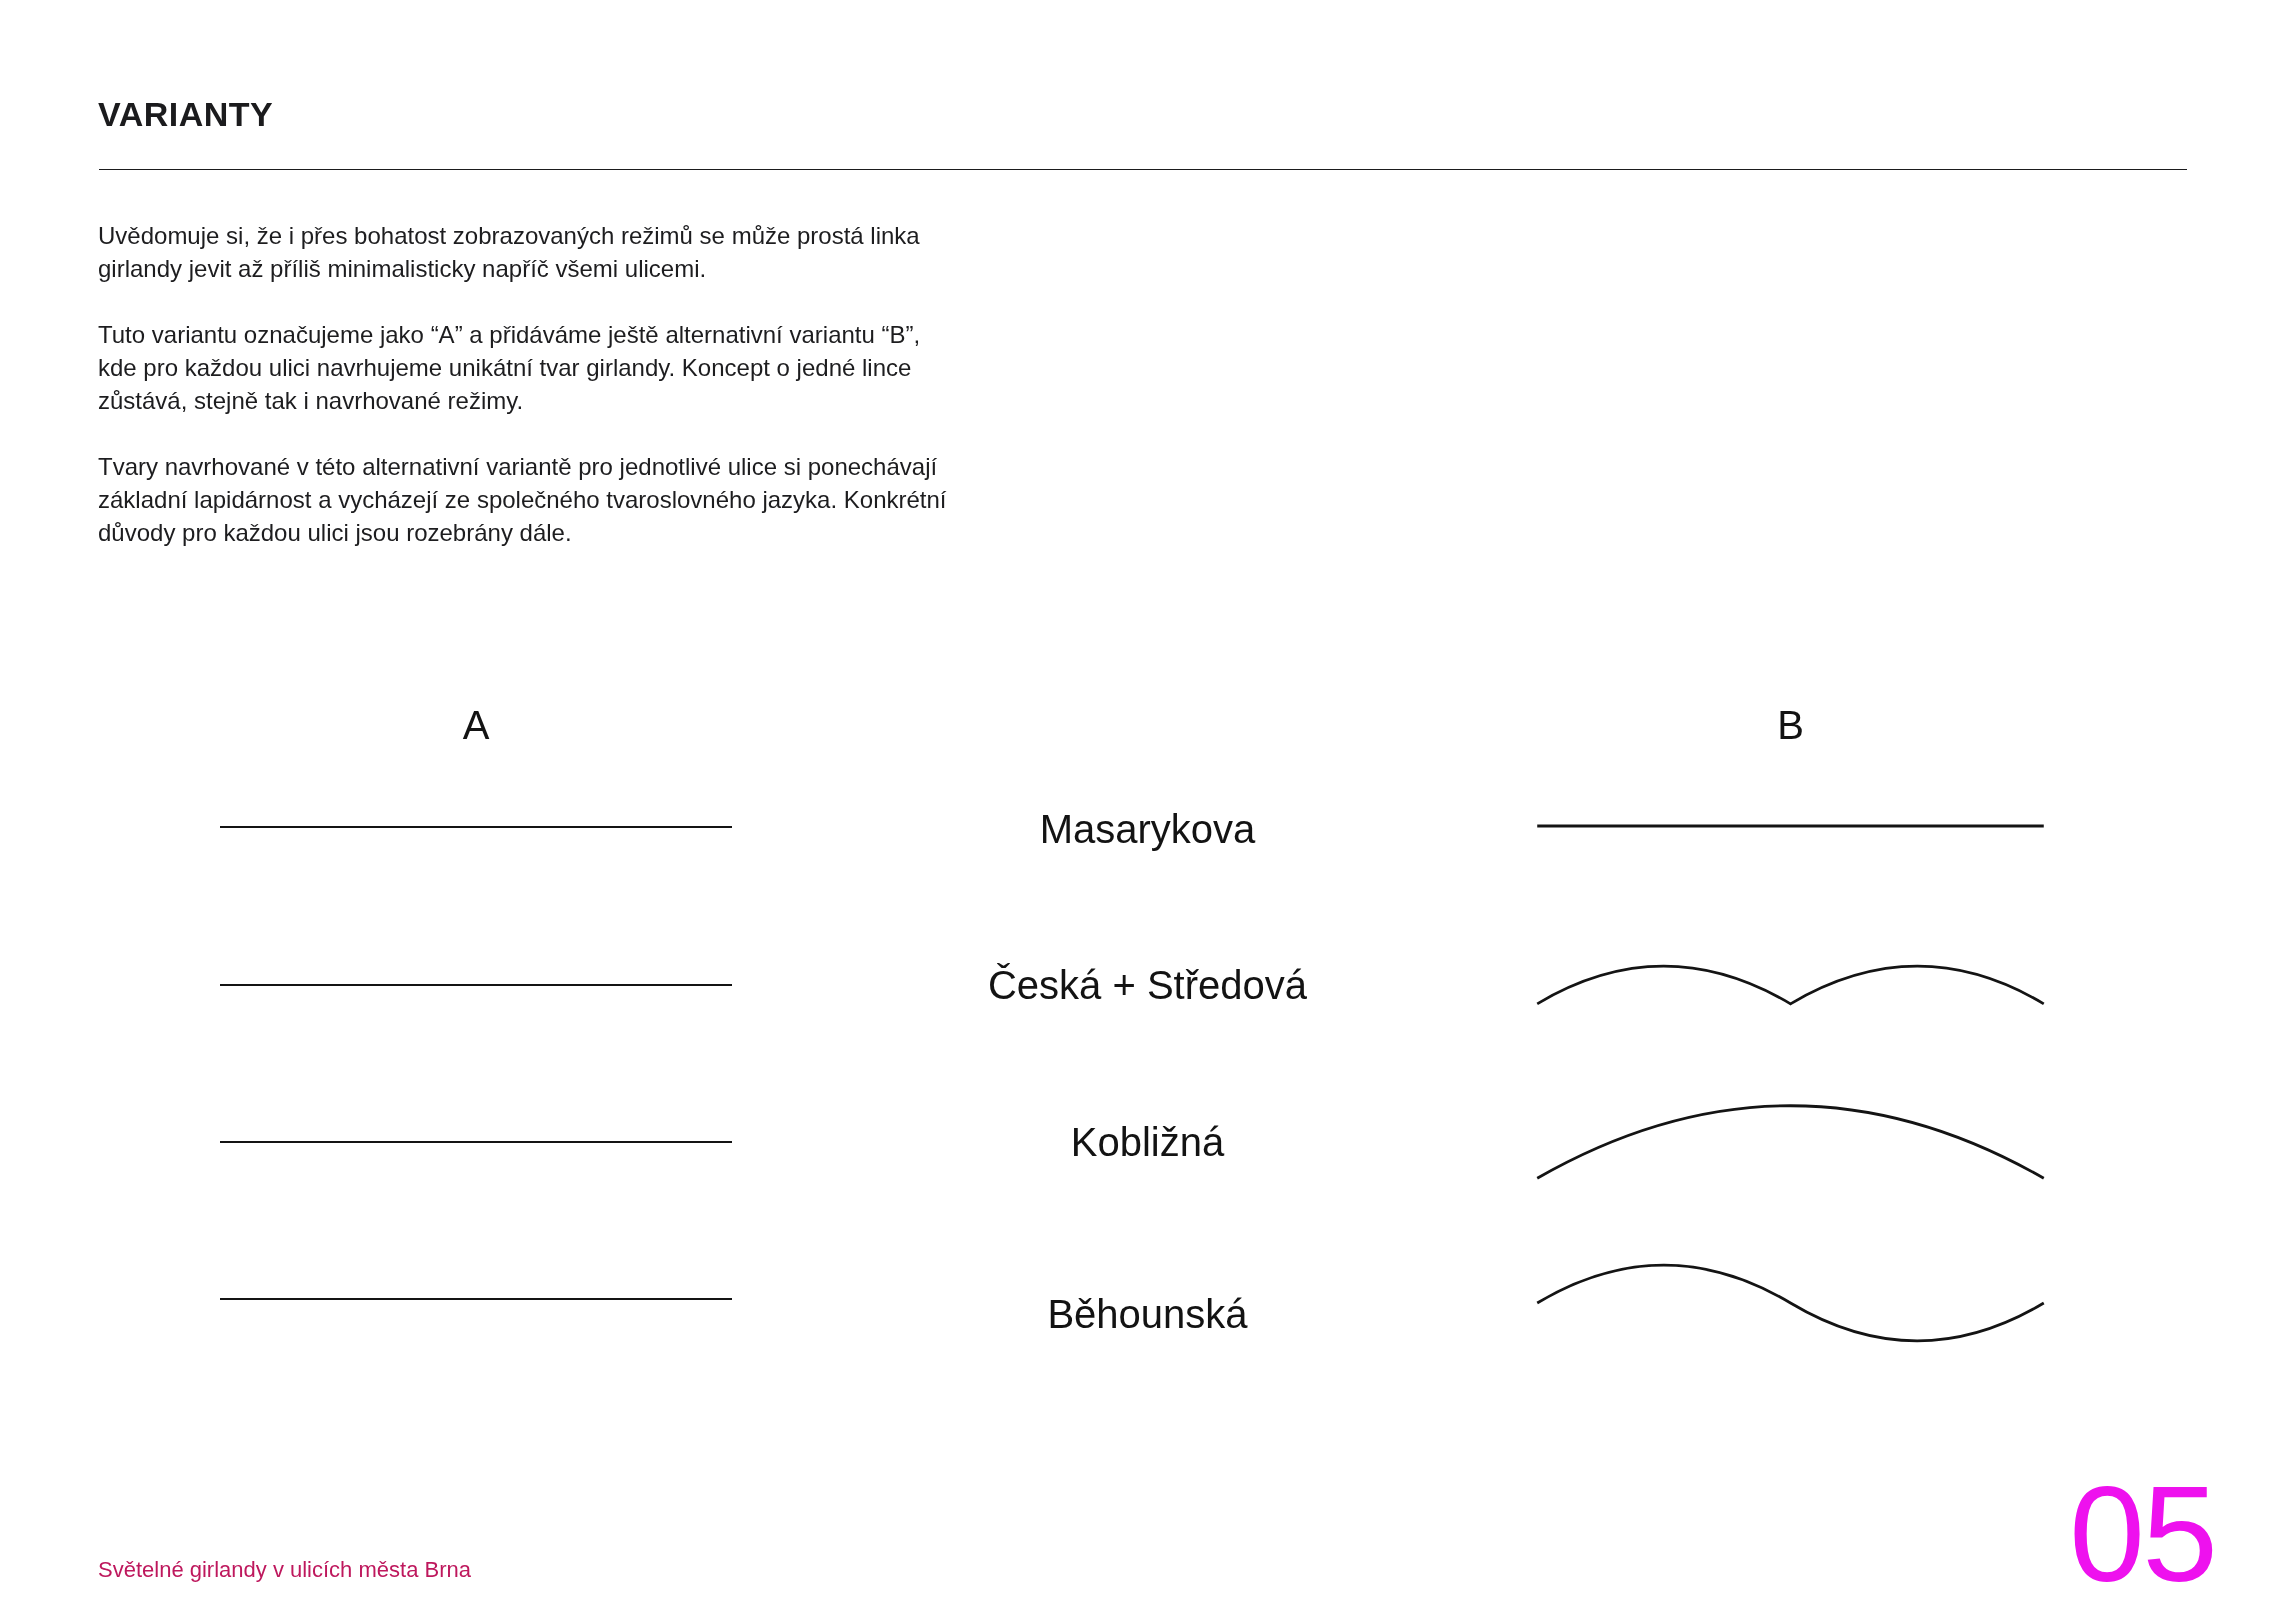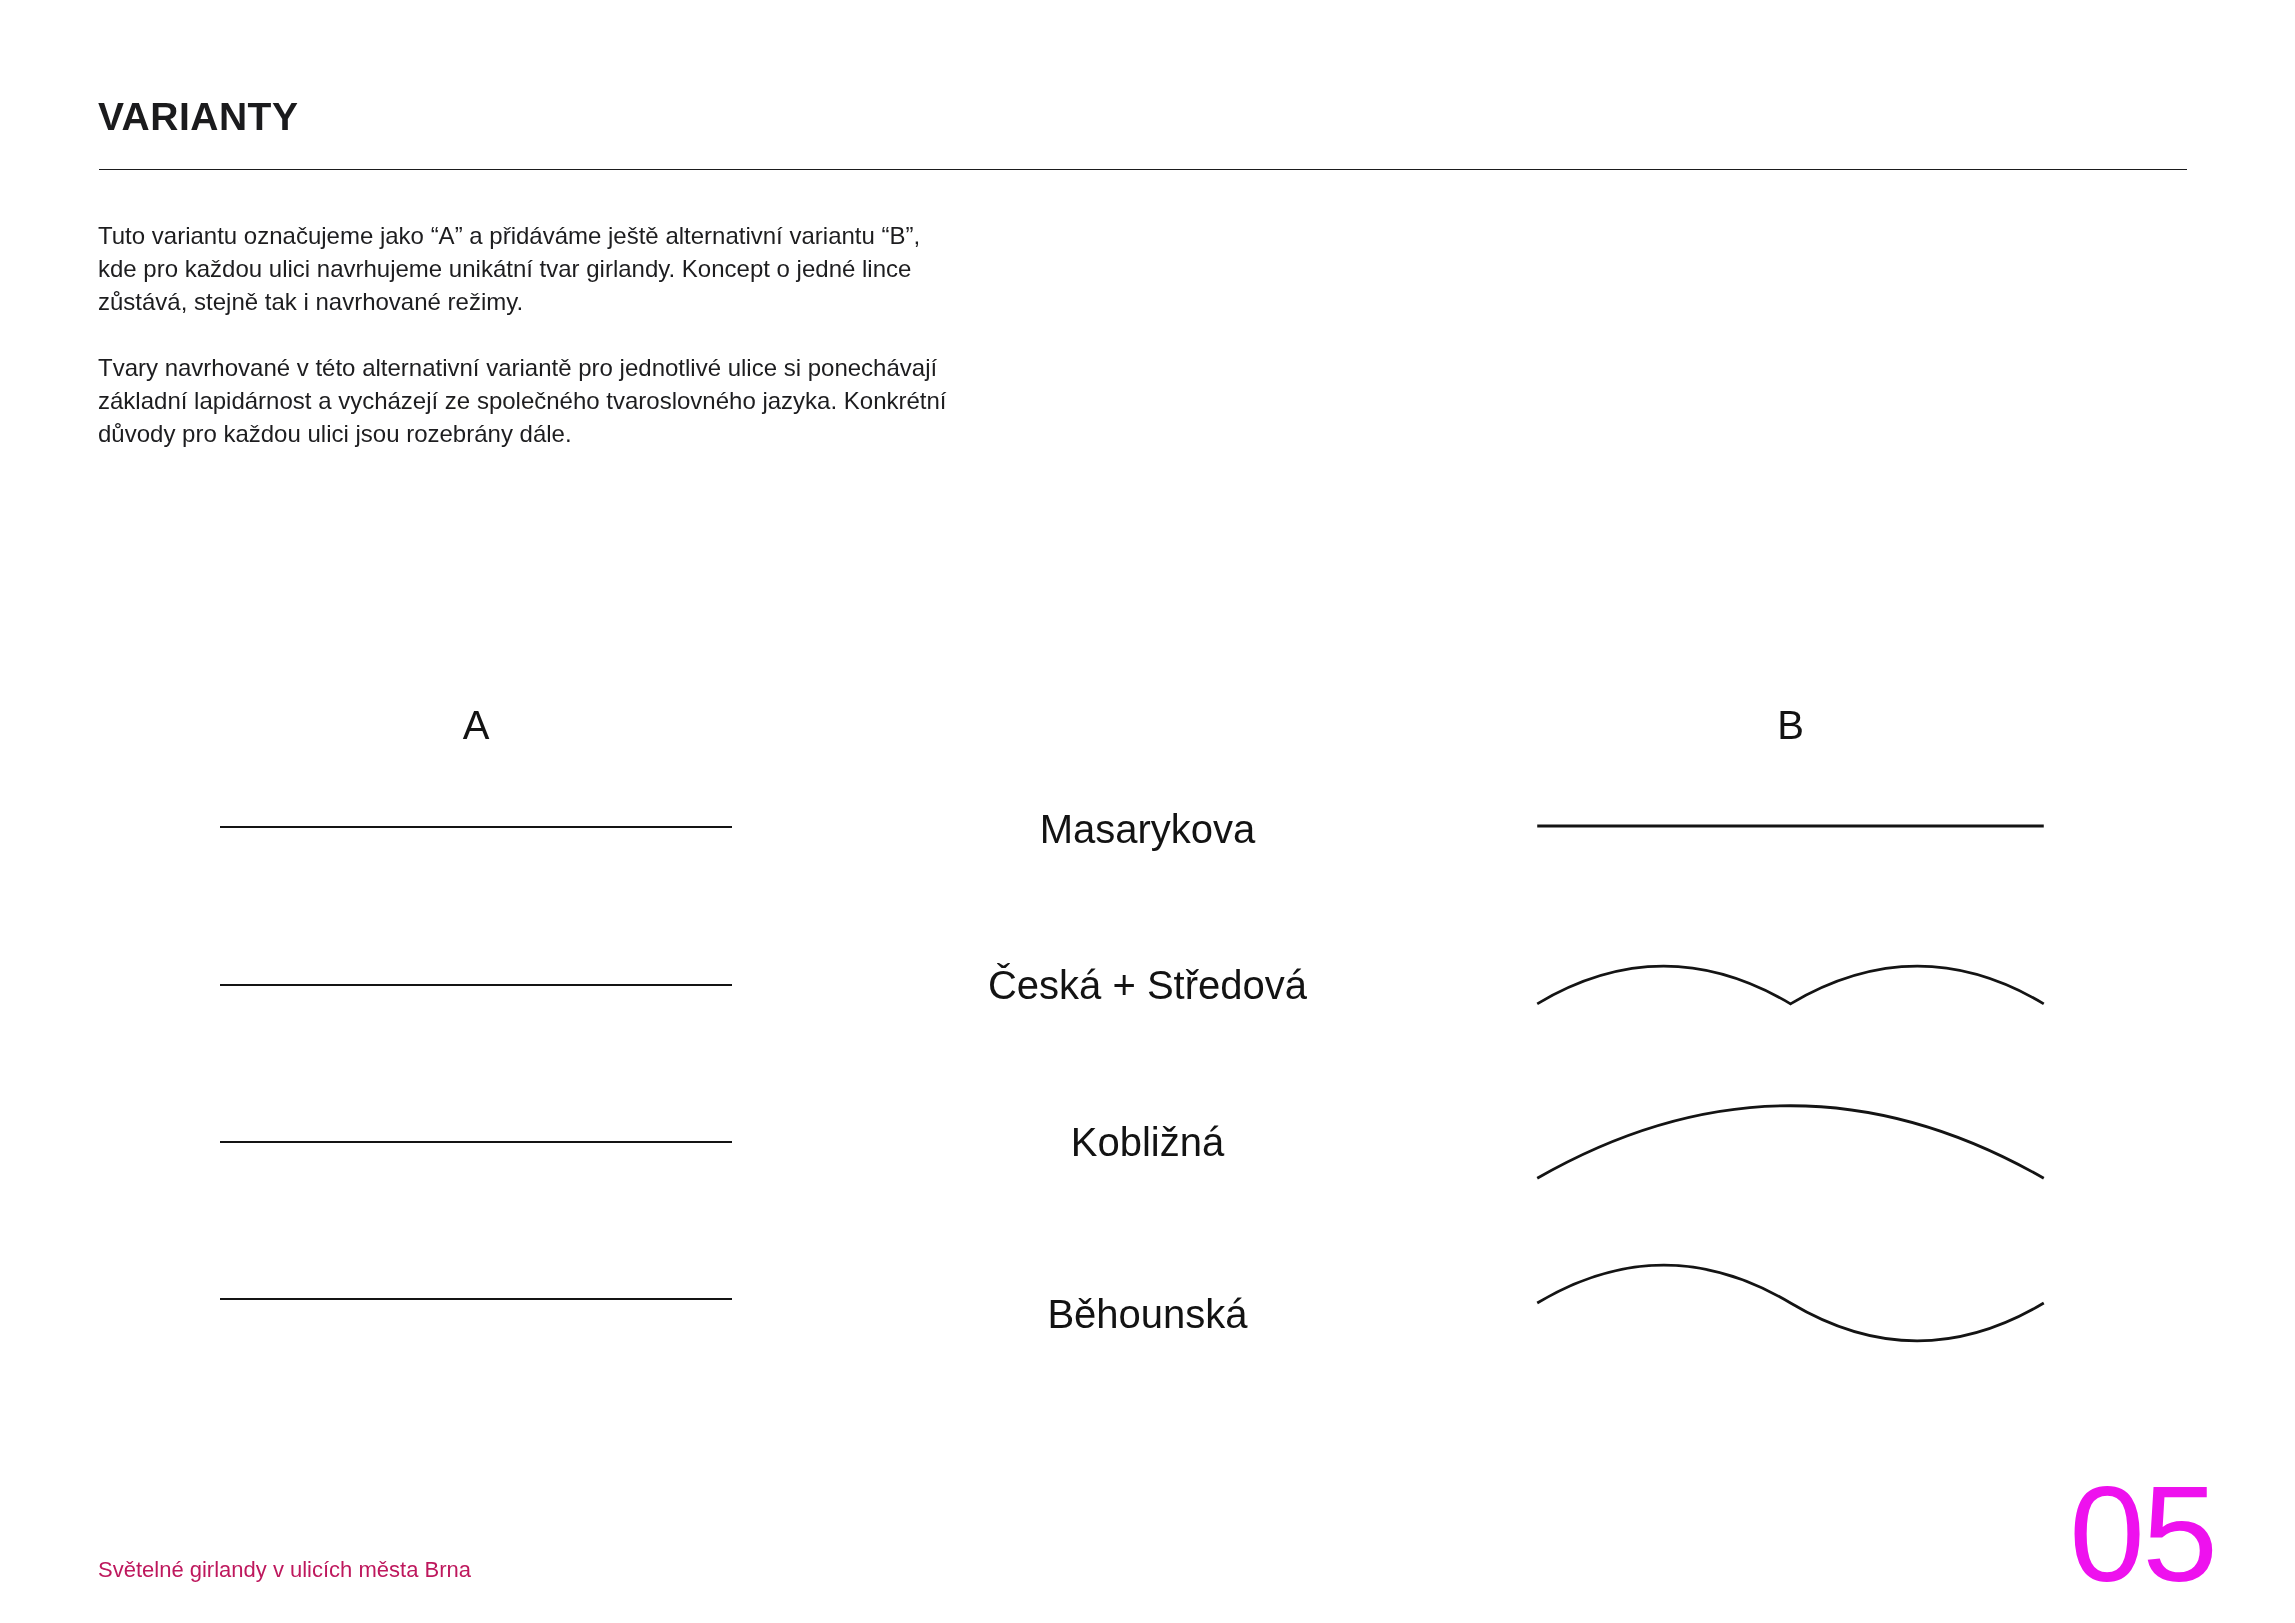--- a/index.html
+++ b/index.html
@@ -10,21 +10,21 @@
     height: 1624px;
     background: #ffffff;
     font-family: "Liberation Sans", "DejaVu Sans", sans-serif;
     color: #1c1c1e;
     overflow: hidden;
   }
   .page-title {
     position: absolute;
     left: 98px;
     top: 95px;
-    font-size: 39px;
+    font-size: 34px;
     font-weight: 700;
     letter-spacing: 0.5px;
     color: #1b1b1d;
   }
   .title-rule {
     position: absolute;
     left: 99px;
     top: 169px;
     width: 2088px;
     height: 0;
@@ -97,20 +97,22 @@
 </style>
 </head>
 <body>
 
 <div class="page">
 
   <h1 class="page-title">VARIANTY</h1>
   <div class="title-rule"></div>
 
   <div class="intro">
+    <p>Uvědomuje si, že i přes bohatost zobrazovaných režimů se může prostá linka
+girlandy jevit až příliš minimalisticky napříč všemi ulicemi.</p>
     <p>Tuto variantu označujeme jako “A” a přidáváme ještě alternativní variantu “B”,
 kde pro každou ulici navrhujeme unikátní tvar girlandy. Koncept o jedné lince
 zůstává, stejně tak i navrhované režimy.</p>
     <p>Tvary navrhované v této alternativní variantě pro jednotlivé ulice si ponechávají
 základní lapidárnost a vycházejí ze společného tvaroslovného jazyka. Konkrétní
 důvody pro každou ulici jsou rozebrány dále.</p>
   </div>
 
   <div class="col-header a">A</div>
   <div class="col-header b">B</div>

